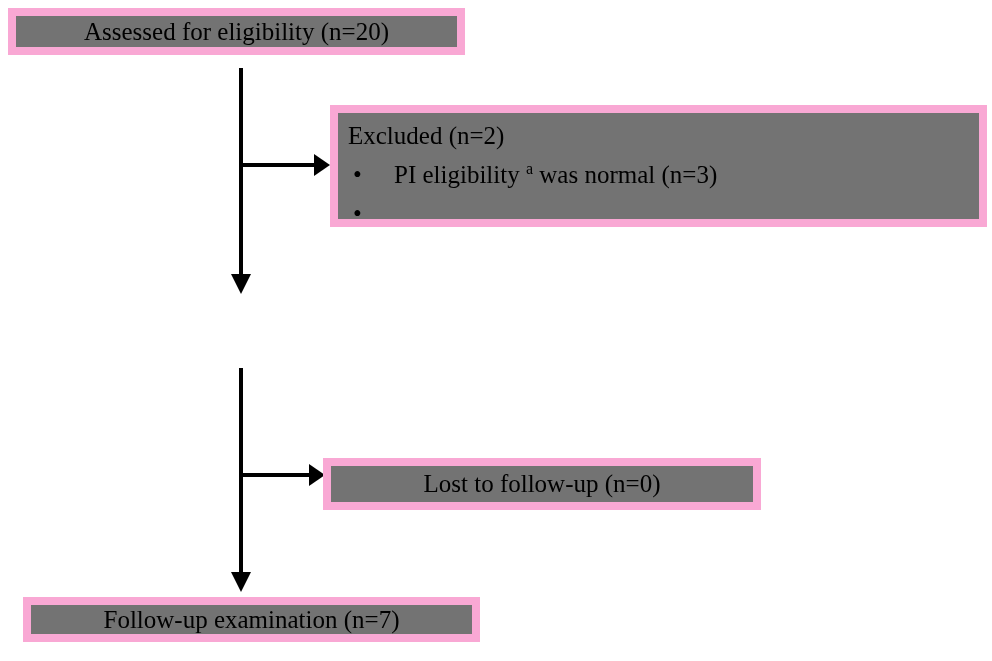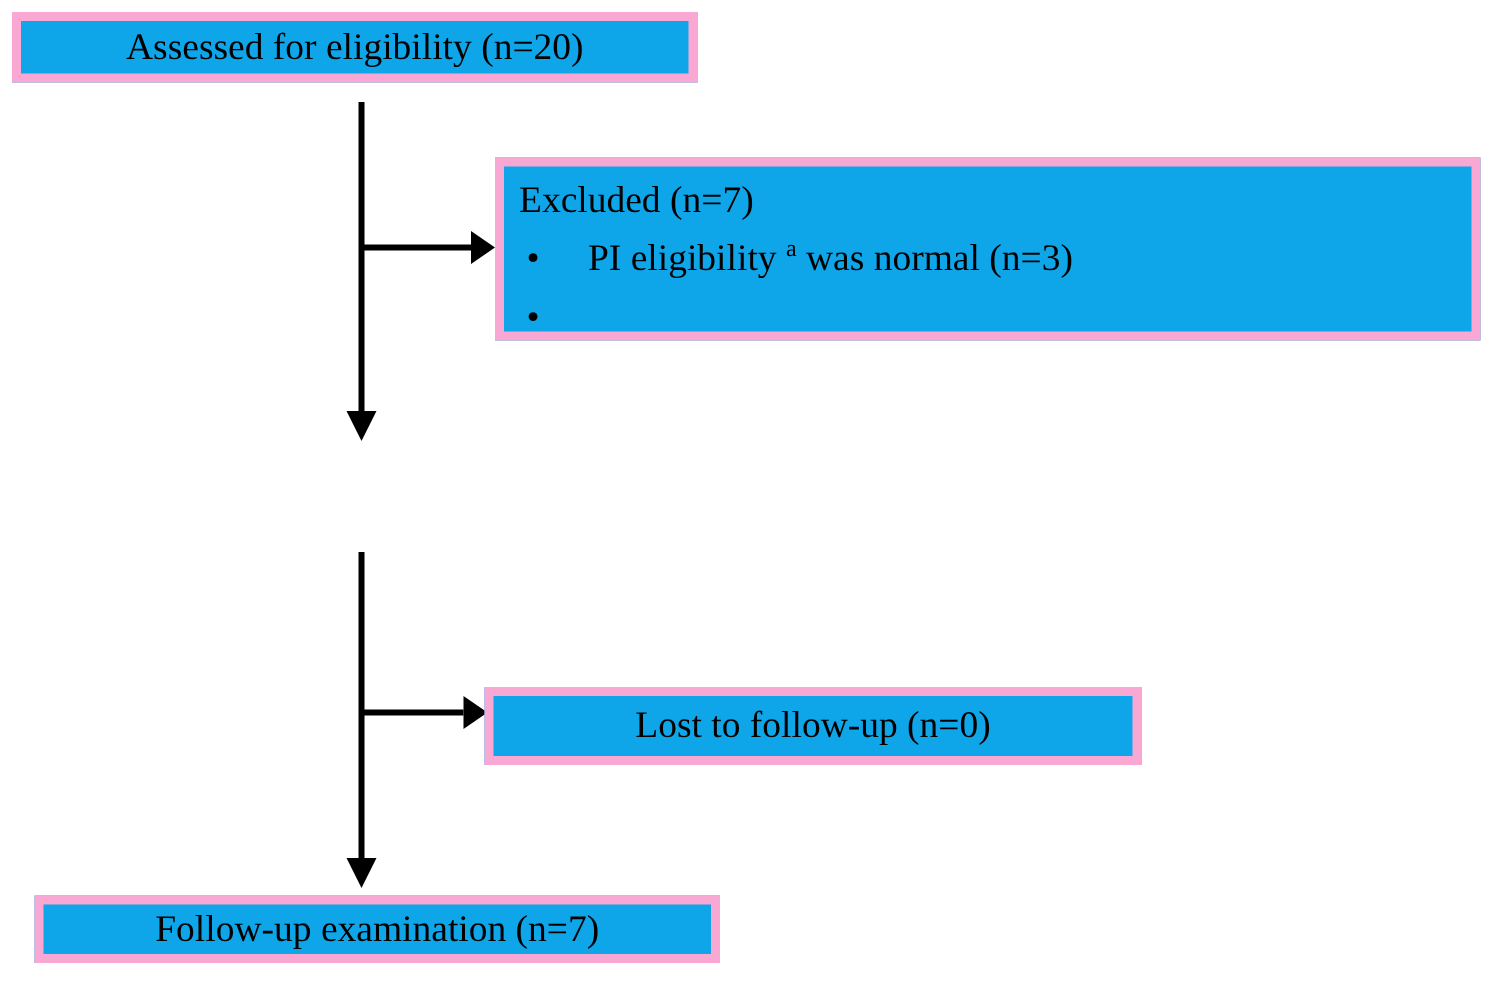--- a/index.html
+++ b/index.html
@@ -12,22 +12,22 @@
     width: 992px;
     height: 661px;
     background: #ffffff;
     font-family: "Liberation Serif", "DejaVu Serif", serif;
     color: #000000;
     overflow: hidden;
   }
   .flow-box {
     position: absolute;
     box-sizing: border-box;
-    border: 6px solid #f9a8d4;
-    background: #0ea5e9;
+    border: 8px solid #f9a8d4;
+    background: #737373;
     font-size: 25px;
     line-height: 1.2;
     color: #000000;
   }
   .flow-box.centered {
     display: flex;
     align-items: center;
     justify-content: center;
     text-align: center;
   }
@@ -84,21 +84,21 @@
     <span>Assessed for eligibility (n=20)</span>
   </div>
 
   <div class="shaft" style="left:239px; top:68px; width:4px; height:206px;"></div>
   <div class="arrowhead-down" style="left:231px; top:274px;"></div>
 
   <div class="shaft" style="left:241px; top:163px; width:73px; height:4px;"></div>
   <div class="arrowhead-right" style="left:314px; top:154px;"></div>
 
   <div class="flow-box left-list" style="left:330px; top:105px; width:657px; height:122px;">
-    <div class="excl-line">Excluded (n=7)</div>
+    <div class="excl-line">Excluded (n=2)</div>
     <div class="bullet-row">
       <span class="bullet-glyph">•</span>
       <span><span>PI eligibility </span><sup class="fnote">a</sup><span> was normal (n=3)</span></span>
     </div>
     <div class="bullet-row">
       <span class="bullet-glyph">•</span>
     </div>
   </div>
 
 

